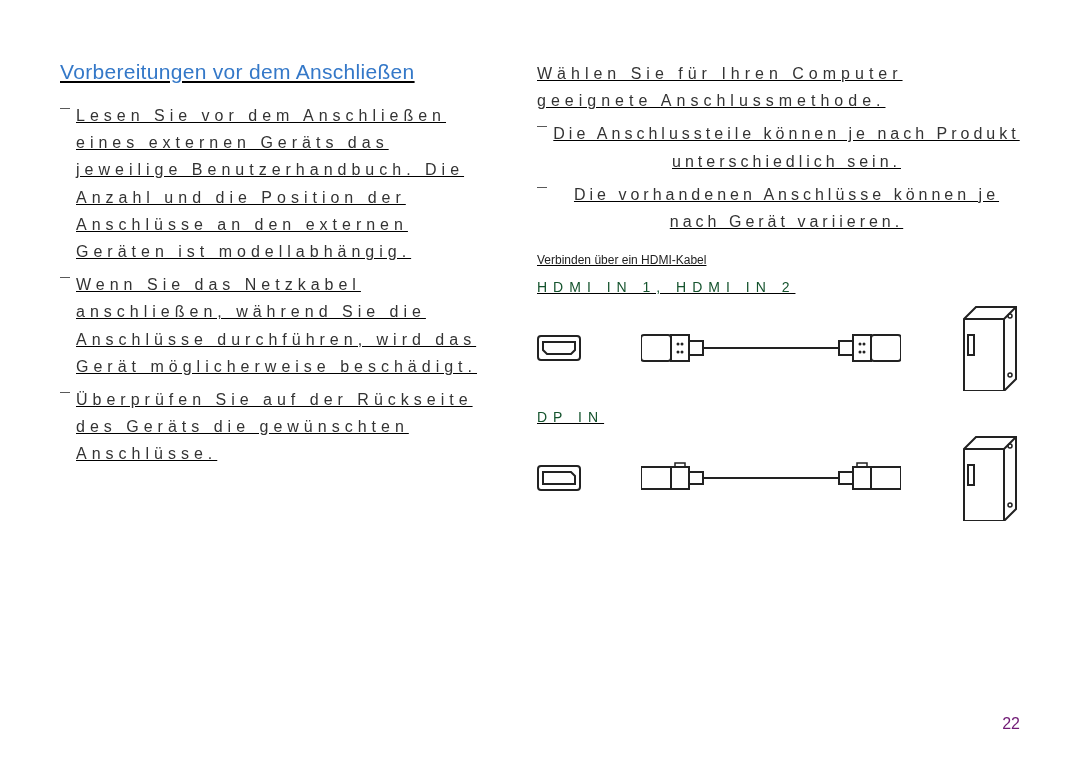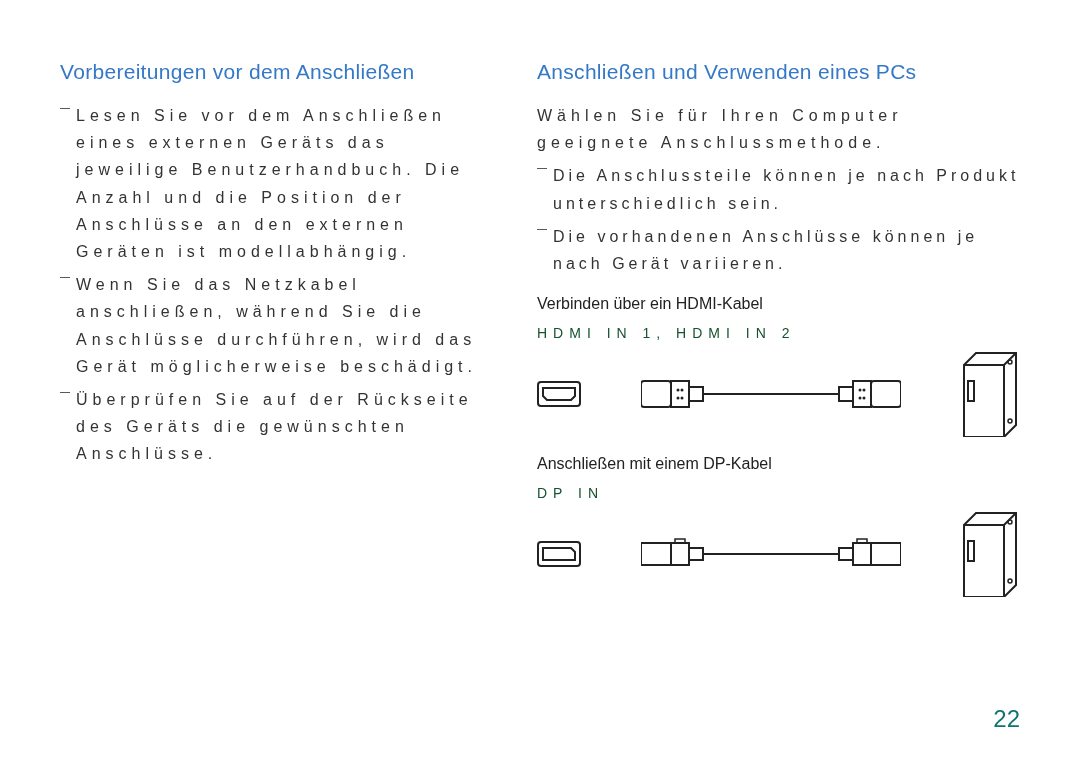--- a/index.html
+++ b/index.html
@@ -7,39 +7,40 @@
     width: 1080px;
     height: 763px;
     background: #ffffff;
     font-family: Arial, Helvetica, sans-serif;
     position: relative;
     padding: 60px 60px 40px 60px;
   }
   .page {
     display: flex;
     gap: 40px;
+    text-decoration: underline;
   }
   .col {
     flex: 1;
     min-width: 0;
   }
   .left-col { flex: 0.95; }
   .right-col { flex: 1.05; }
 
   h1 {
     color: #3478c8;
     font-weight: 400;
     font-size: 21px;
     margin-bottom: 18px;
     letter-spacing: 0.3px;
   }
   h2 {
     color: #222;
     font-weight: 400;
-    font-size: 16px;
+    font-size: 12px;
     margin-top: 18px;
     margin-bottom: 12px;
   }
   .port-label {
     color: #14532d;
     font-size: 14px;
     letter-spacing: 6px;
     margin-bottom: 10px;
     font-weight: 400;
   }
@@ -76,22 +77,22 @@
     margin-top: 6px;
     margin-bottom: 18px;
     height: 86px;
   }
   .diagram svg { display: block; }
 
   .page-num {
     position: absolute;
     right: 60px;
     bottom: 30px;
-    font-size: 24px;
-    color: #0f766e;
+    font-size: 16px;
+    color: #701a75;
   }
 </style>
 </head>
 <body>
 
 <div class="page">
 
   <div class="col left-col">
     <h1>Vorbereitungen vor dem Anschließen</h1>
 
@@ -102,25 +103,24 @@
       <li>
         <div class="body-text sub">Wenn Sie das Netzkabel anschließen, während Sie die Anschlüsse durchführen, wird das Gerät möglicherweise beschädigt.</div>
       </li>
       <li>
         <div class="body-text">Überprüfen Sie auf der Rückseite des Geräts die gewünschten Anschlüsse.</div>
       </li>
     </ul>
   </div>
 
   <div class="col right-col">
-    <h1>Anschließen und Verwenden eines PCs</h1>
 
     <div class="body-text">Wählen Sie für Ihren Computer geeignete Anschlussmethode.</div>
 
-    <ul class="dashlist" style="margin-top:6px;">
+    <ul class="dashlist" style="margin-top:6px;text-align:center;">
       <li>
         <div class="body-text narrow">Die Anschlussteile können je nach Produkt unterschiedlich sein.</div>
       </li>
       <li>
         <div class="body-text narrow">Die vorhandenen Anschlüsse können je nach Gerät variieren.</div>
       </li>
     </ul>
 
     <h2>Verbinden über ein HDMI-Kabel</h2>
     <div class="port-label">HDMI IN 1, HDMI IN 2</div>
@@ -156,21 +156,20 @@
         <path d="M4 14 L16 2 L56 2 L56 74 L44 86 L4 86 Z" fill="none" stroke="#222" stroke-width="2"></path>
         <line x1="44" y1="86" x2="44" y2="14" stroke="#222" stroke-width="2"></line>
         <line x1="44" y1="14" x2="56" y2="2" stroke="#222" stroke-width="2"></line>
         <line x1="4" y1="14" x2="44" y2="14" stroke="#222" stroke-width="2"></line>
         <rect x="8" y="30" width="6" height="20" fill="none" stroke="#222" stroke-width="2"></rect>
         <circle cx="50" cy="11" r="2" fill="none" stroke="#222" stroke-width="1.5"></circle>
         <circle cx="50" cy="70" r="2" fill="none" stroke="#222" stroke-width="1.5"></circle>
       </svg>
     </div>
 
-    <h2>Anschließen mit einem DP-Kabel</h2>
     <div class="port-label">DP IN</div>
 
     <div class="diagram">
       <svg width="44" height="26" viewBox="0 0 44 26">
         <rect x="1" y="1" width="42" height="24" rx="3" fill="none" stroke="#222" stroke-width="2"></rect>
         <path d="M6 7 h28 l4 4 v8 h-32 z" fill="none" stroke="#222" stroke-width="2"></path>
       </svg>
 
       <svg width="260" height="46" viewBox="0 0 260 46">
 

